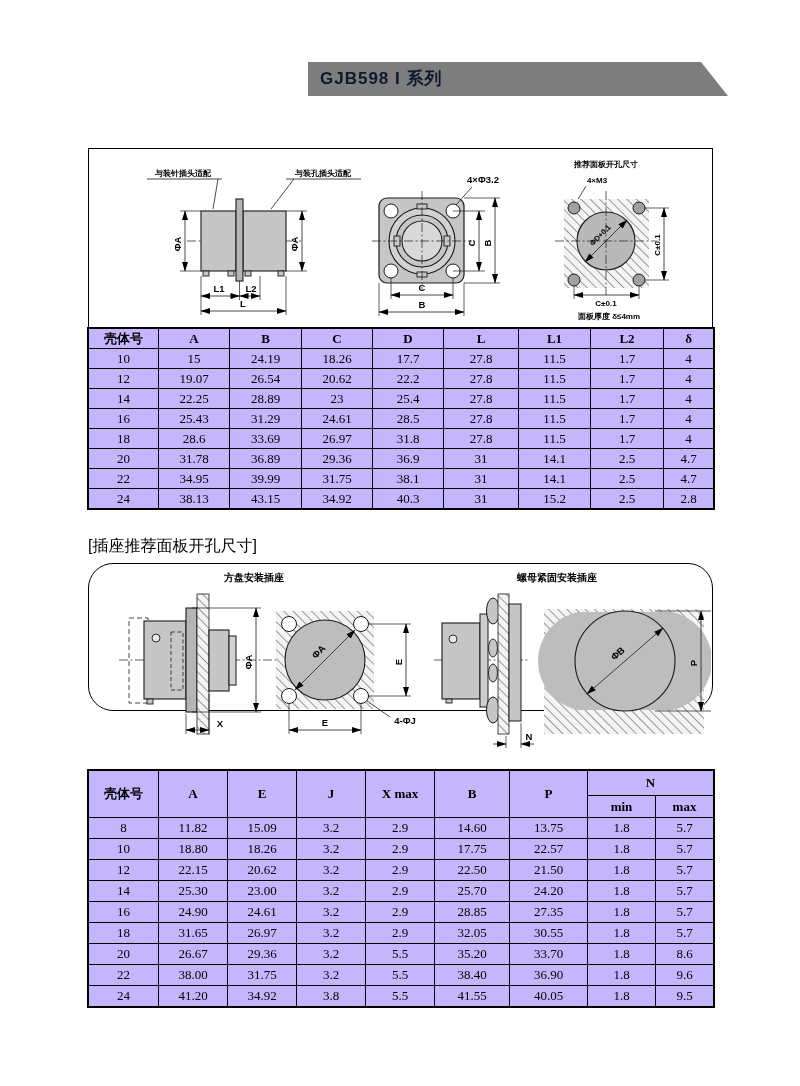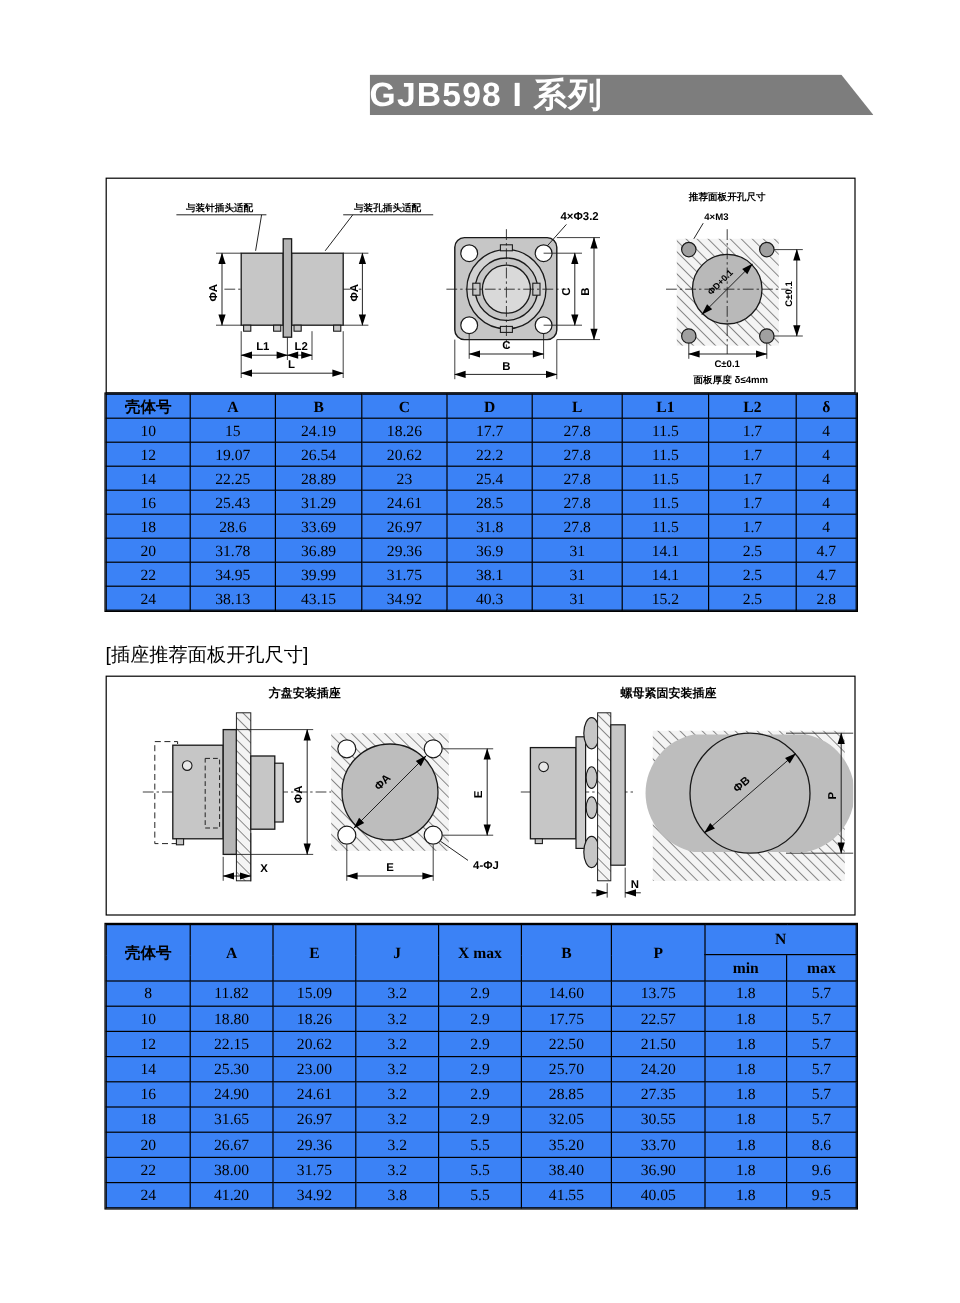--- a/index.html
+++ b/index.html
@@ -1,32 +1,32 @@
 <!DOCTYPE html>
 <html><head>
 <meta charset="utf-8">
 <style>
   html,body{margin:0;padding:0;}
   body{width:800px;height:1086px;background:#ffffff;position:relative;
        font-family:"Liberation Sans",sans-serif;color:#000;}
 
   .banner{position:absolute;left:308px;top:62px;width:420px;height:34px;
-          background:#7d7d7d;color:#ffffff;font-size:28px;font-weight:bold;
-          line-height:34px;padding-left:0;box-sizing:border-box;letter-spacing:1px;
+          background:#7d7d7d;color:#0f172a;font-size:17px;font-weight:bold;
+          line-height:34px;padding-left:12px;box-sizing:border-box;letter-spacing:1px;
           clip-path:polygon(0 0,393px 0,420px 100%,0 100%);}
   .model{position:absolute;left:88px;top:120px;font-size:15px;font-weight:bold;
          font-family:"Liberation Sans",sans-serif;margin-top:48px;}
   .dbox{position:absolute;left:88px;width:625px;border:1.5px solid #000;
         box-sizing:border-box;background:#fff;}
   .box1{top:148px;height:180px;}
-  .box2{top:563px;height:200px;}
+  .box2{top:563px;height:148px;border-radius:25px;}
   .section-label{position:absolute;left:88px;top:536px;font-size:16px;text-align:center;}
 
   table{position:absolute;left:88px;border-collapse:collapse;table-layout:fixed;
-        background:#3b82f6;}
+        background:#c4b5fd;}
   table.t1{top:328px;width:625px;}
   table.t2{top:770px;width:625px;}
   th,td{border:1px solid #000;text-align:center;vertical-align:middle;padding:0;
         overflow:hidden;white-space:nowrap;}
   th{font-size:13px;font-weight:bold;font-family:"Liberation Serif",serif;}
   td{font-size:13px;font-family:"Liberation Serif",serif;}
   table.t1 tr{height:20px;}
   table.t2 thead tr.h1{height:25px;}
   table.t2 thead tr.h2{height:22px;}
   table.t2 tbody tr{height:21px;}

